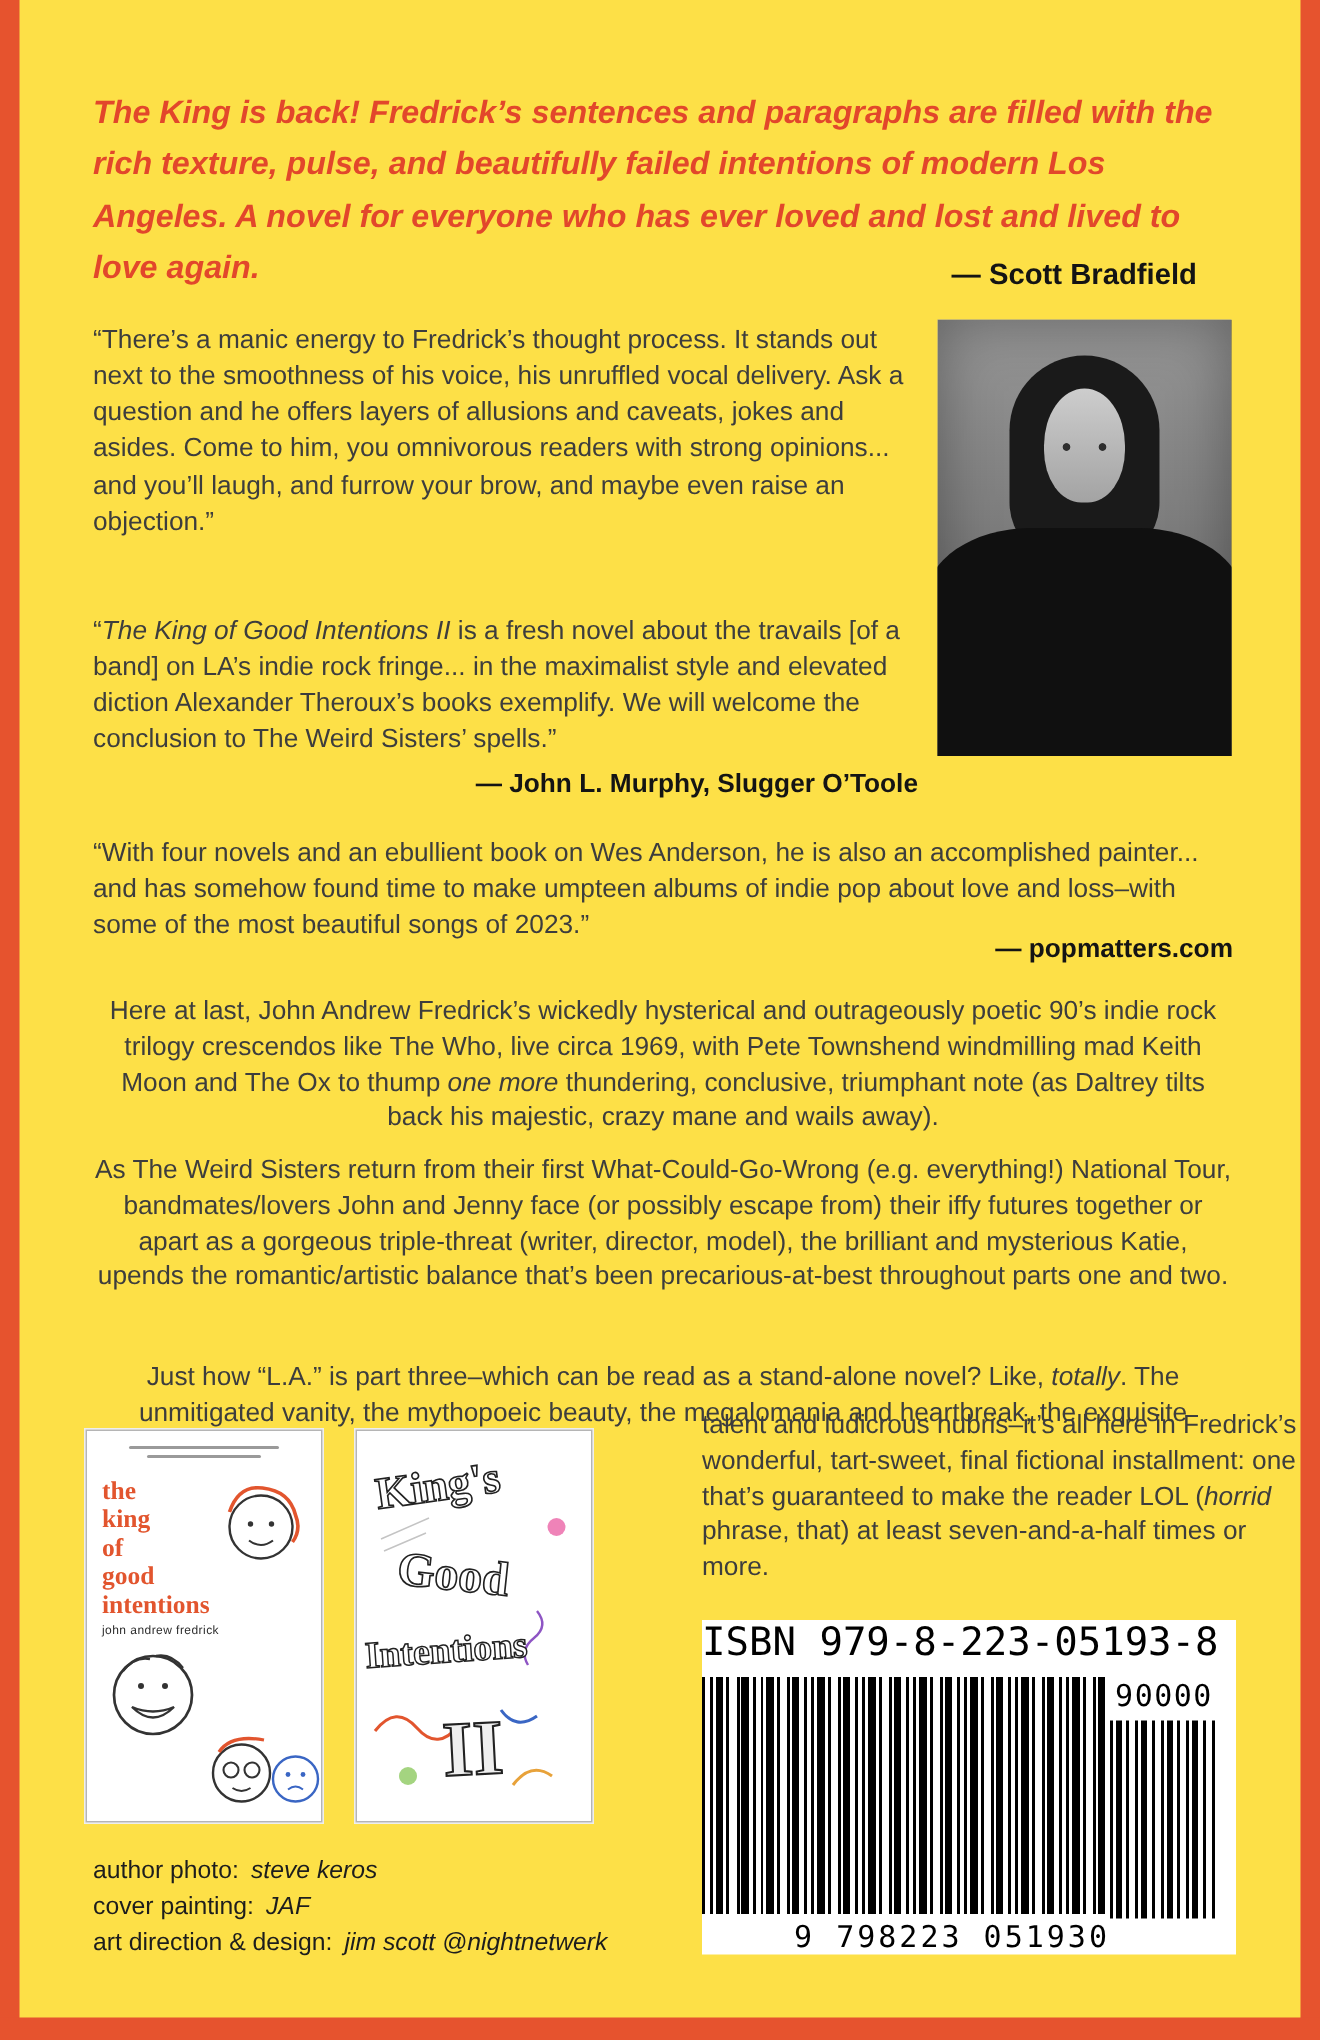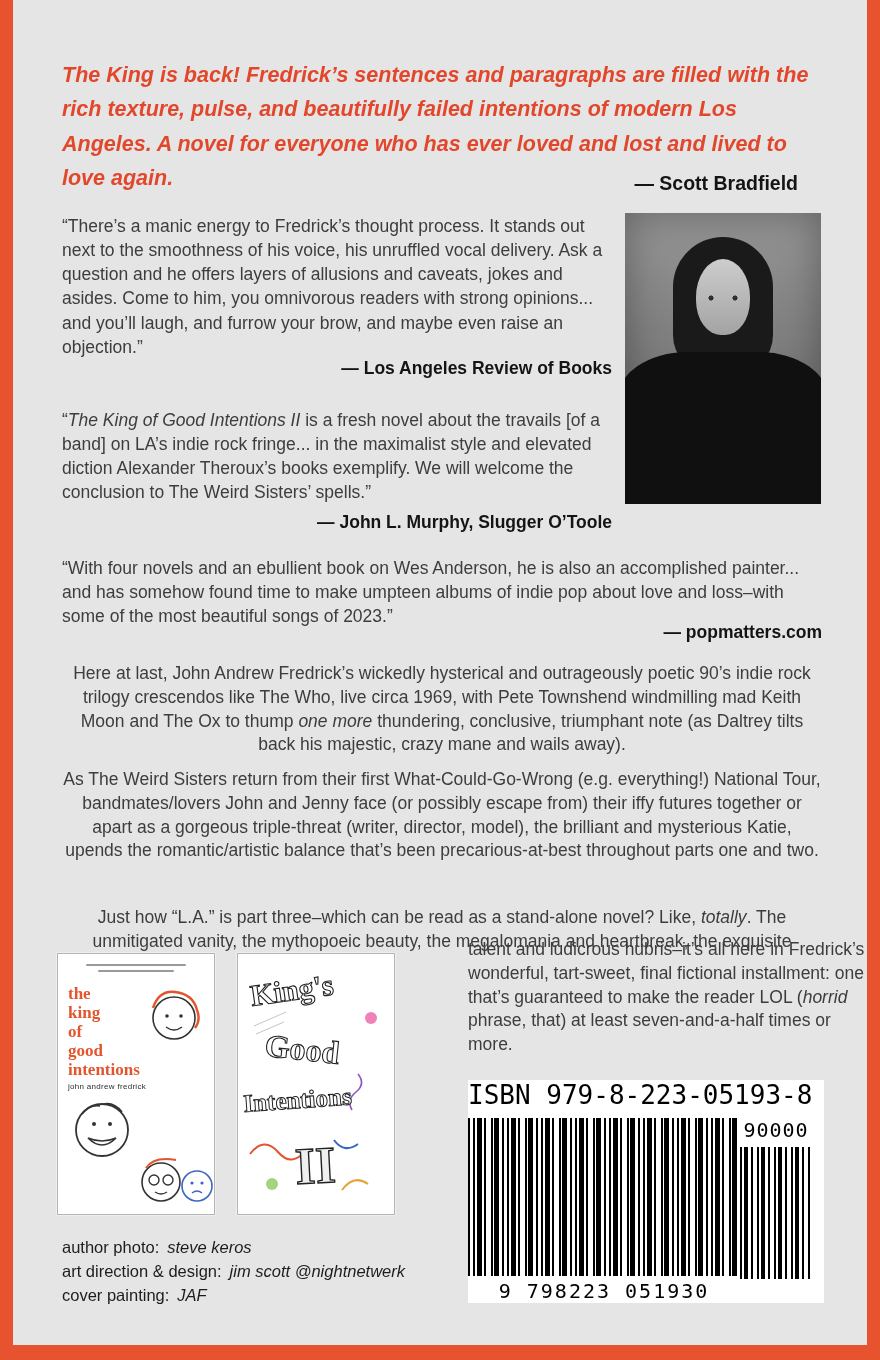--- a/index.html
+++ b/index.html
@@ -1,16 +1,16 @@
 <!DOCTYPE html>
 <html><head>
 <meta charset="utf-8">
 <style>
   html,body{margin:0;padding:0;background:#fff;}
-  .page{position:relative;width:880px;height:1360px;background:#e5e5e5;overflow:hidden;
+  .page{position:relative;width:880px;height:1360px;background:#fde047;overflow:hidden;
         font-family:"Liberation Sans",sans-serif;color:#3d3d3d;}
   
   .frame{position:absolute;background:#e6532e;}
   .frame-left{left:0;top:0;width:13px;height:1360px;}
   .frame-right{right:0;top:0;width:13px;height:1360px;}
   .frame-bottom{left:0;bottom:0;width:880px;height:15px;}
 
   
   .top-blurb{position:absolute;left:62px;top:58px;width:748px;color:#e2472b;
              font-style:italic;font-weight:bold;font-size:21.5px;line-height:1.6;}
@@ -65,21 +65,21 @@
 
   
   .isbn{position:absolute;left:468px;top:1080px;width:356px;background:#fff;}
   .isbn-label{font-family:"DejaVu Sans Mono","Liberation Mono",monospace;font-size:26px;
               color:#000;white-space:nowrap;}
   .barcode-row{display:flex;align-items:flex-start;margin-top:8px;}
   .bars-main{width:272px;height:158px;
     background:repeating-linear-gradient(90deg,
       #000 0 2px,#fff 2px 5px,#000 5px 7px,#fff 7px 9px,#000 9px 14px,#fff 14px 16px,
       #000 16px 18px,#fff 18px 23px,#000 23px 25px,#fff 25px 26px,#000 26px 31px,#fff 31px 34px);}
-  .main-digits{width:272px;text-align:center;font-family:"DejaVu Sans Mono","Liberation Mono",monospace;
+  .main-digits{width:272px;text-align:right;font-family:"DejaVu Sans Mono","Liberation Mono",monospace;
                font-size:20px;letter-spacing:2px;color:#000;margin-top:3px;white-space:nowrap;}
   .addon{width:72px;}
   .addon-digits{text-align:center;font-family:"DejaVu Sans Mono","Liberation Mono",monospace;
                 font-size:20px;color:#000;letter-spacing:1px;}
   .bars-addon{width:72px;height:132px;margin-top:5px;
     background:repeating-linear-gradient(90deg,
       #000 0 2px,#fff 2px 4px,#000 4px 8px,#fff 8px 11px,#000 11px 13px,#fff 13px 17px);}
 
   
   .credits{position:absolute;left:62px;top:1236px;font-size:16.5px;color:#1d1d1d;line-height:1.45;}
@@ -92,21 +92,20 @@
 <div class="page">
 
   <div class="frame frame-left"></div>
   <div class="frame frame-right"></div>
   <div class="frame frame-bottom"></div>
 
   <div class="top-blurb">The King is back! Fredrick’s sentences and paragraphs are filled with the rich texture, pulse, and beautifully failed intentions of modern Los Angeles. A novel for everyone who has ever loved and lost and lived to love again.</div>
   <div class="blurb-attr">— Scott Bradfield</div>
 
   <div class="q q1">“There’s a manic energy to Fredrick’s thought process.  It stands out next to the smoothness of his voice, his unruffled vocal delivery. Ask a question and he offers layers of allusions and caveats, jokes and asides.  Come to him, you omnivorous readers with strong opinions... and you’ll laugh, and furrow your brow, and maybe even raise an objection.”</div>
-  <div class="attr q1-attr">— Los Angeles Review of Books</div>
 
   <div class="photo">
     <div class="hair"></div>
     <div class="face"></div>
     <div class="eyes"></div>
     <div class="torso"></div>
   </div>
 
   <div class="q q2">
     <span>“</span><em>The King of Good Intentions II</em><span> is a fresh novel about the travails [of a band] on LA’s indie rock fringe... in the maximalist style and elevated diction Alexander Theroux’s books exemplify.  We will welcome the conclusion to The Weird Sisters’ spells.”</span>
@@ -197,20 +196,20 @@
         <div class="bars-addon"></div>
       </div>
     </div>
   </div>
 
   <div class="credits">
     <div class="row">
       <span>author photo:</span><span class="val">steve keros</span>
     </div>
     <div class="row">
+      <span>cover painting:</span><span class="val">JAF</span>
+    </div>
+    <div class="row">
       <span>art direction &amp; design:</span><span class="val">jim scott @nightnetwerk</span>
     </div>
-    <div class="row">
-      <span>cover painting:</span><span class="val">JAF</span>
-    </div>
   </div>
 
 </div>
 
 </body></html>

